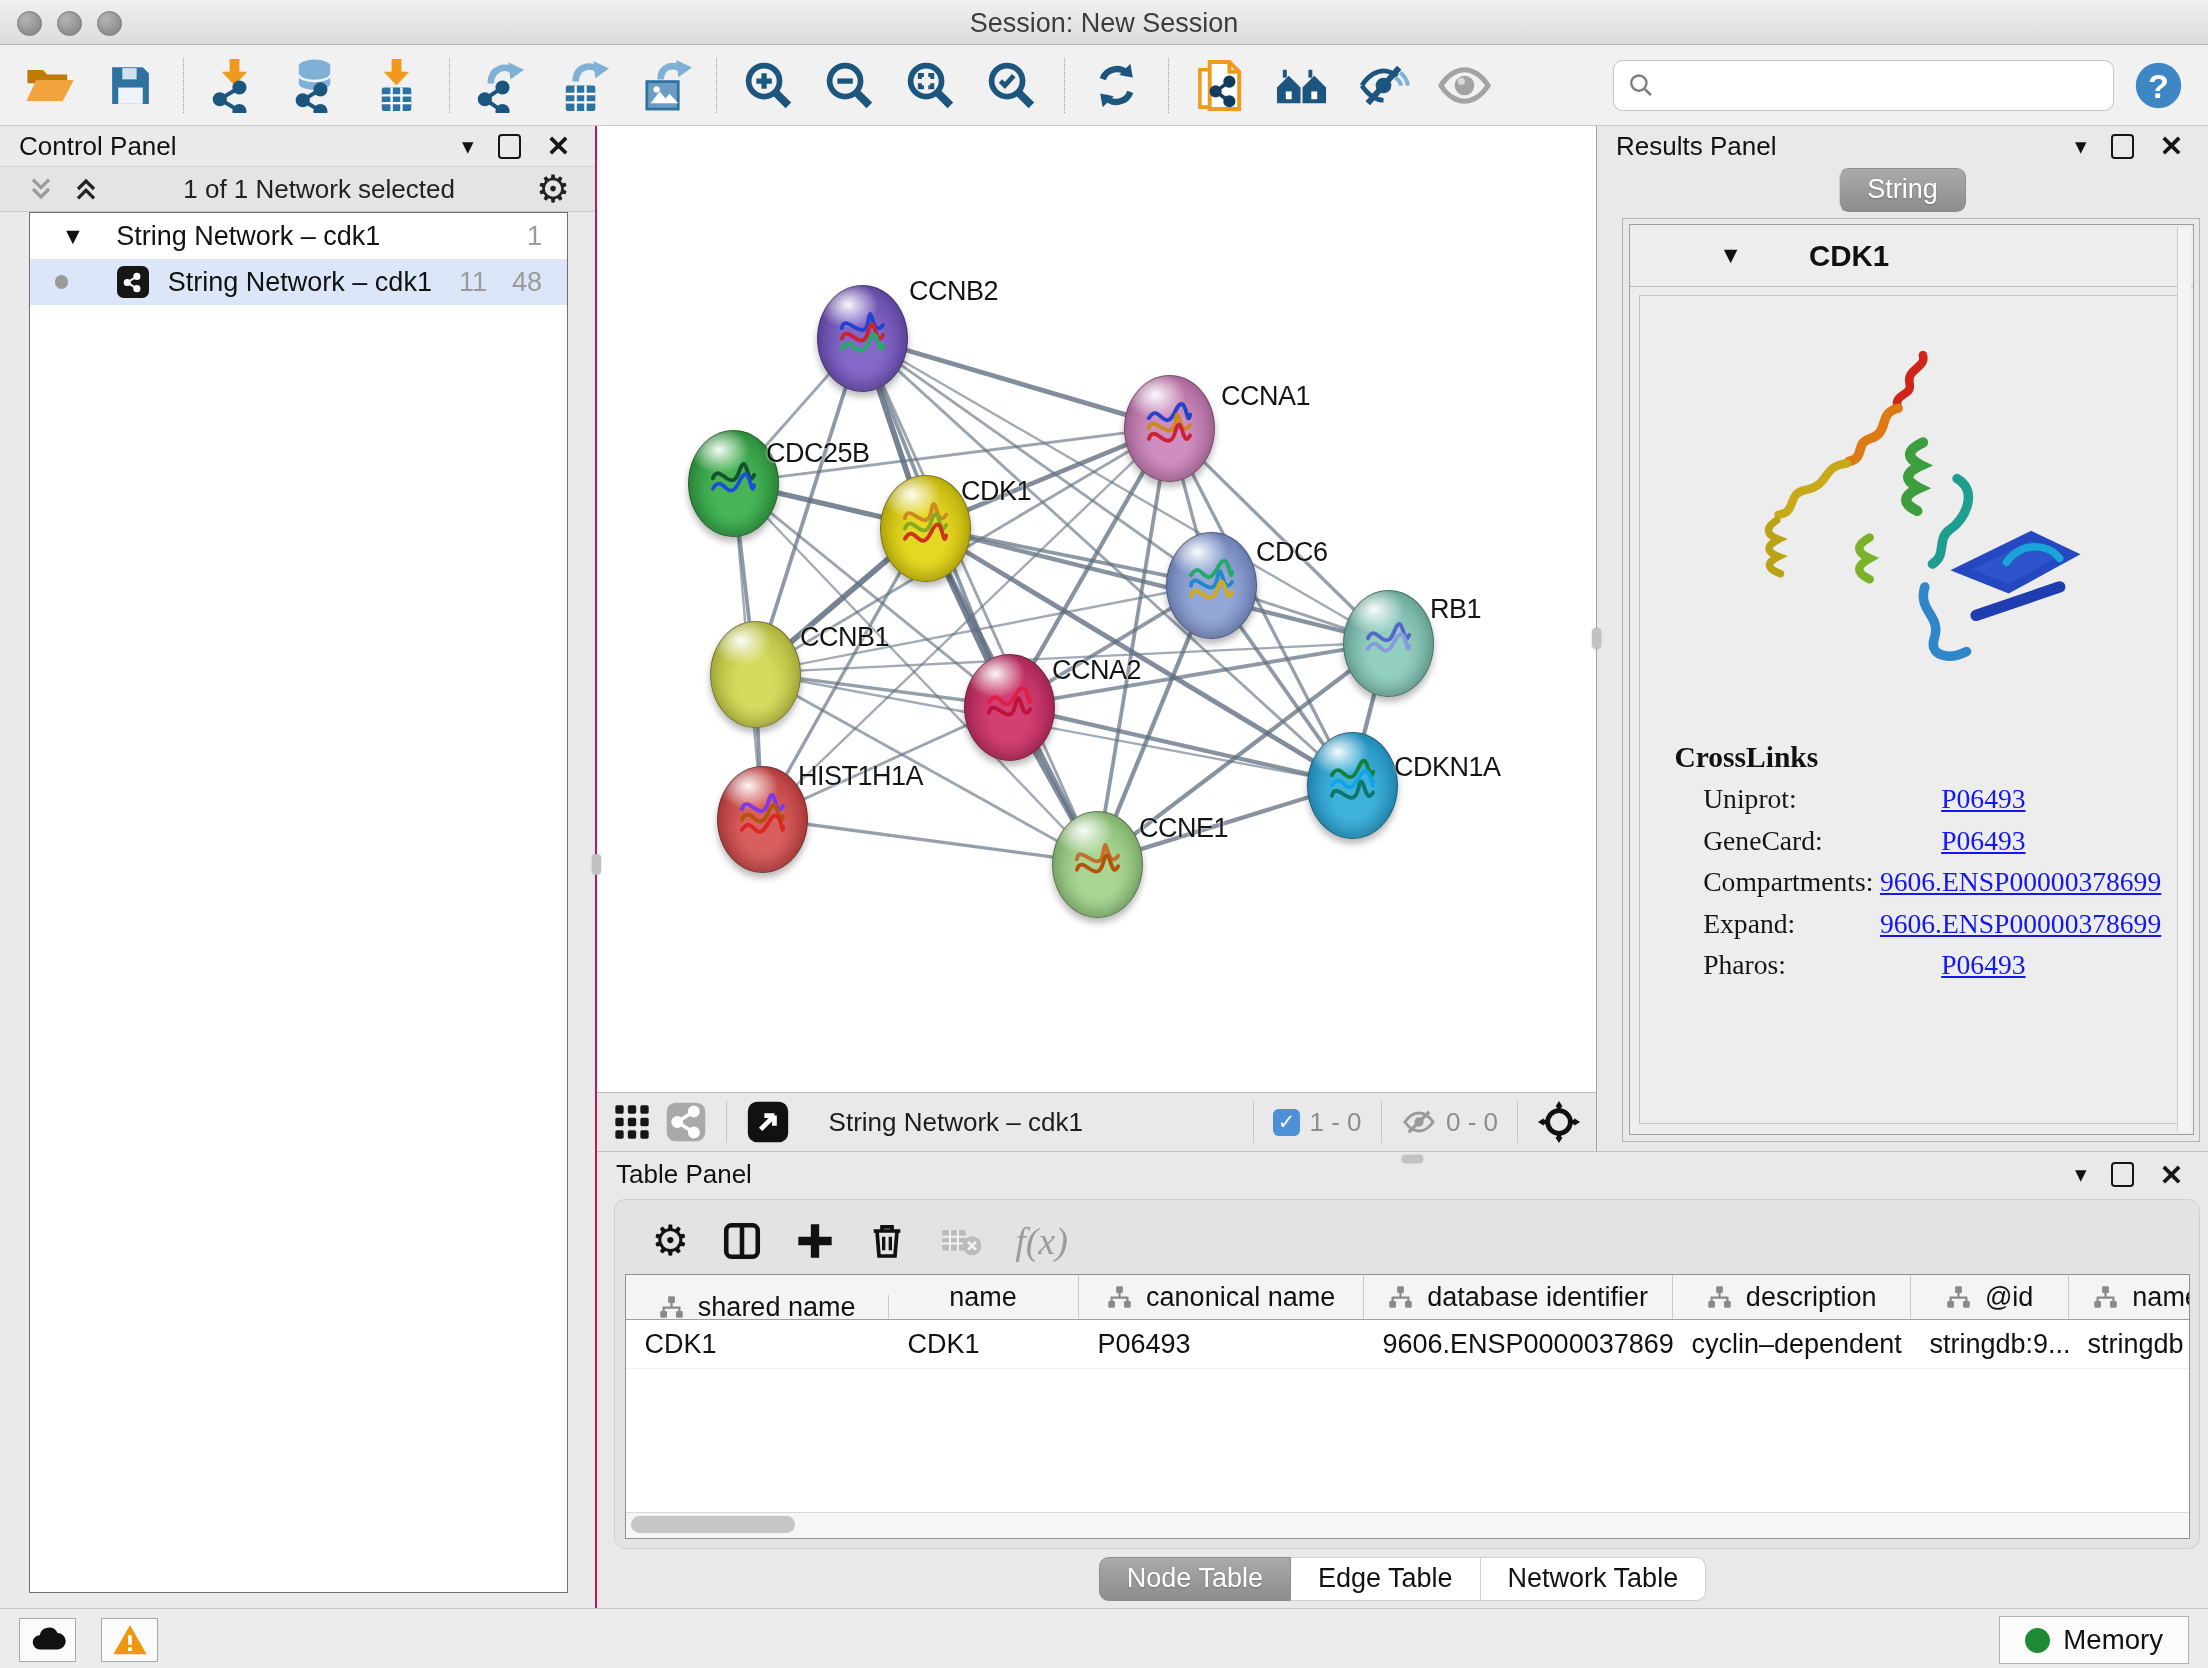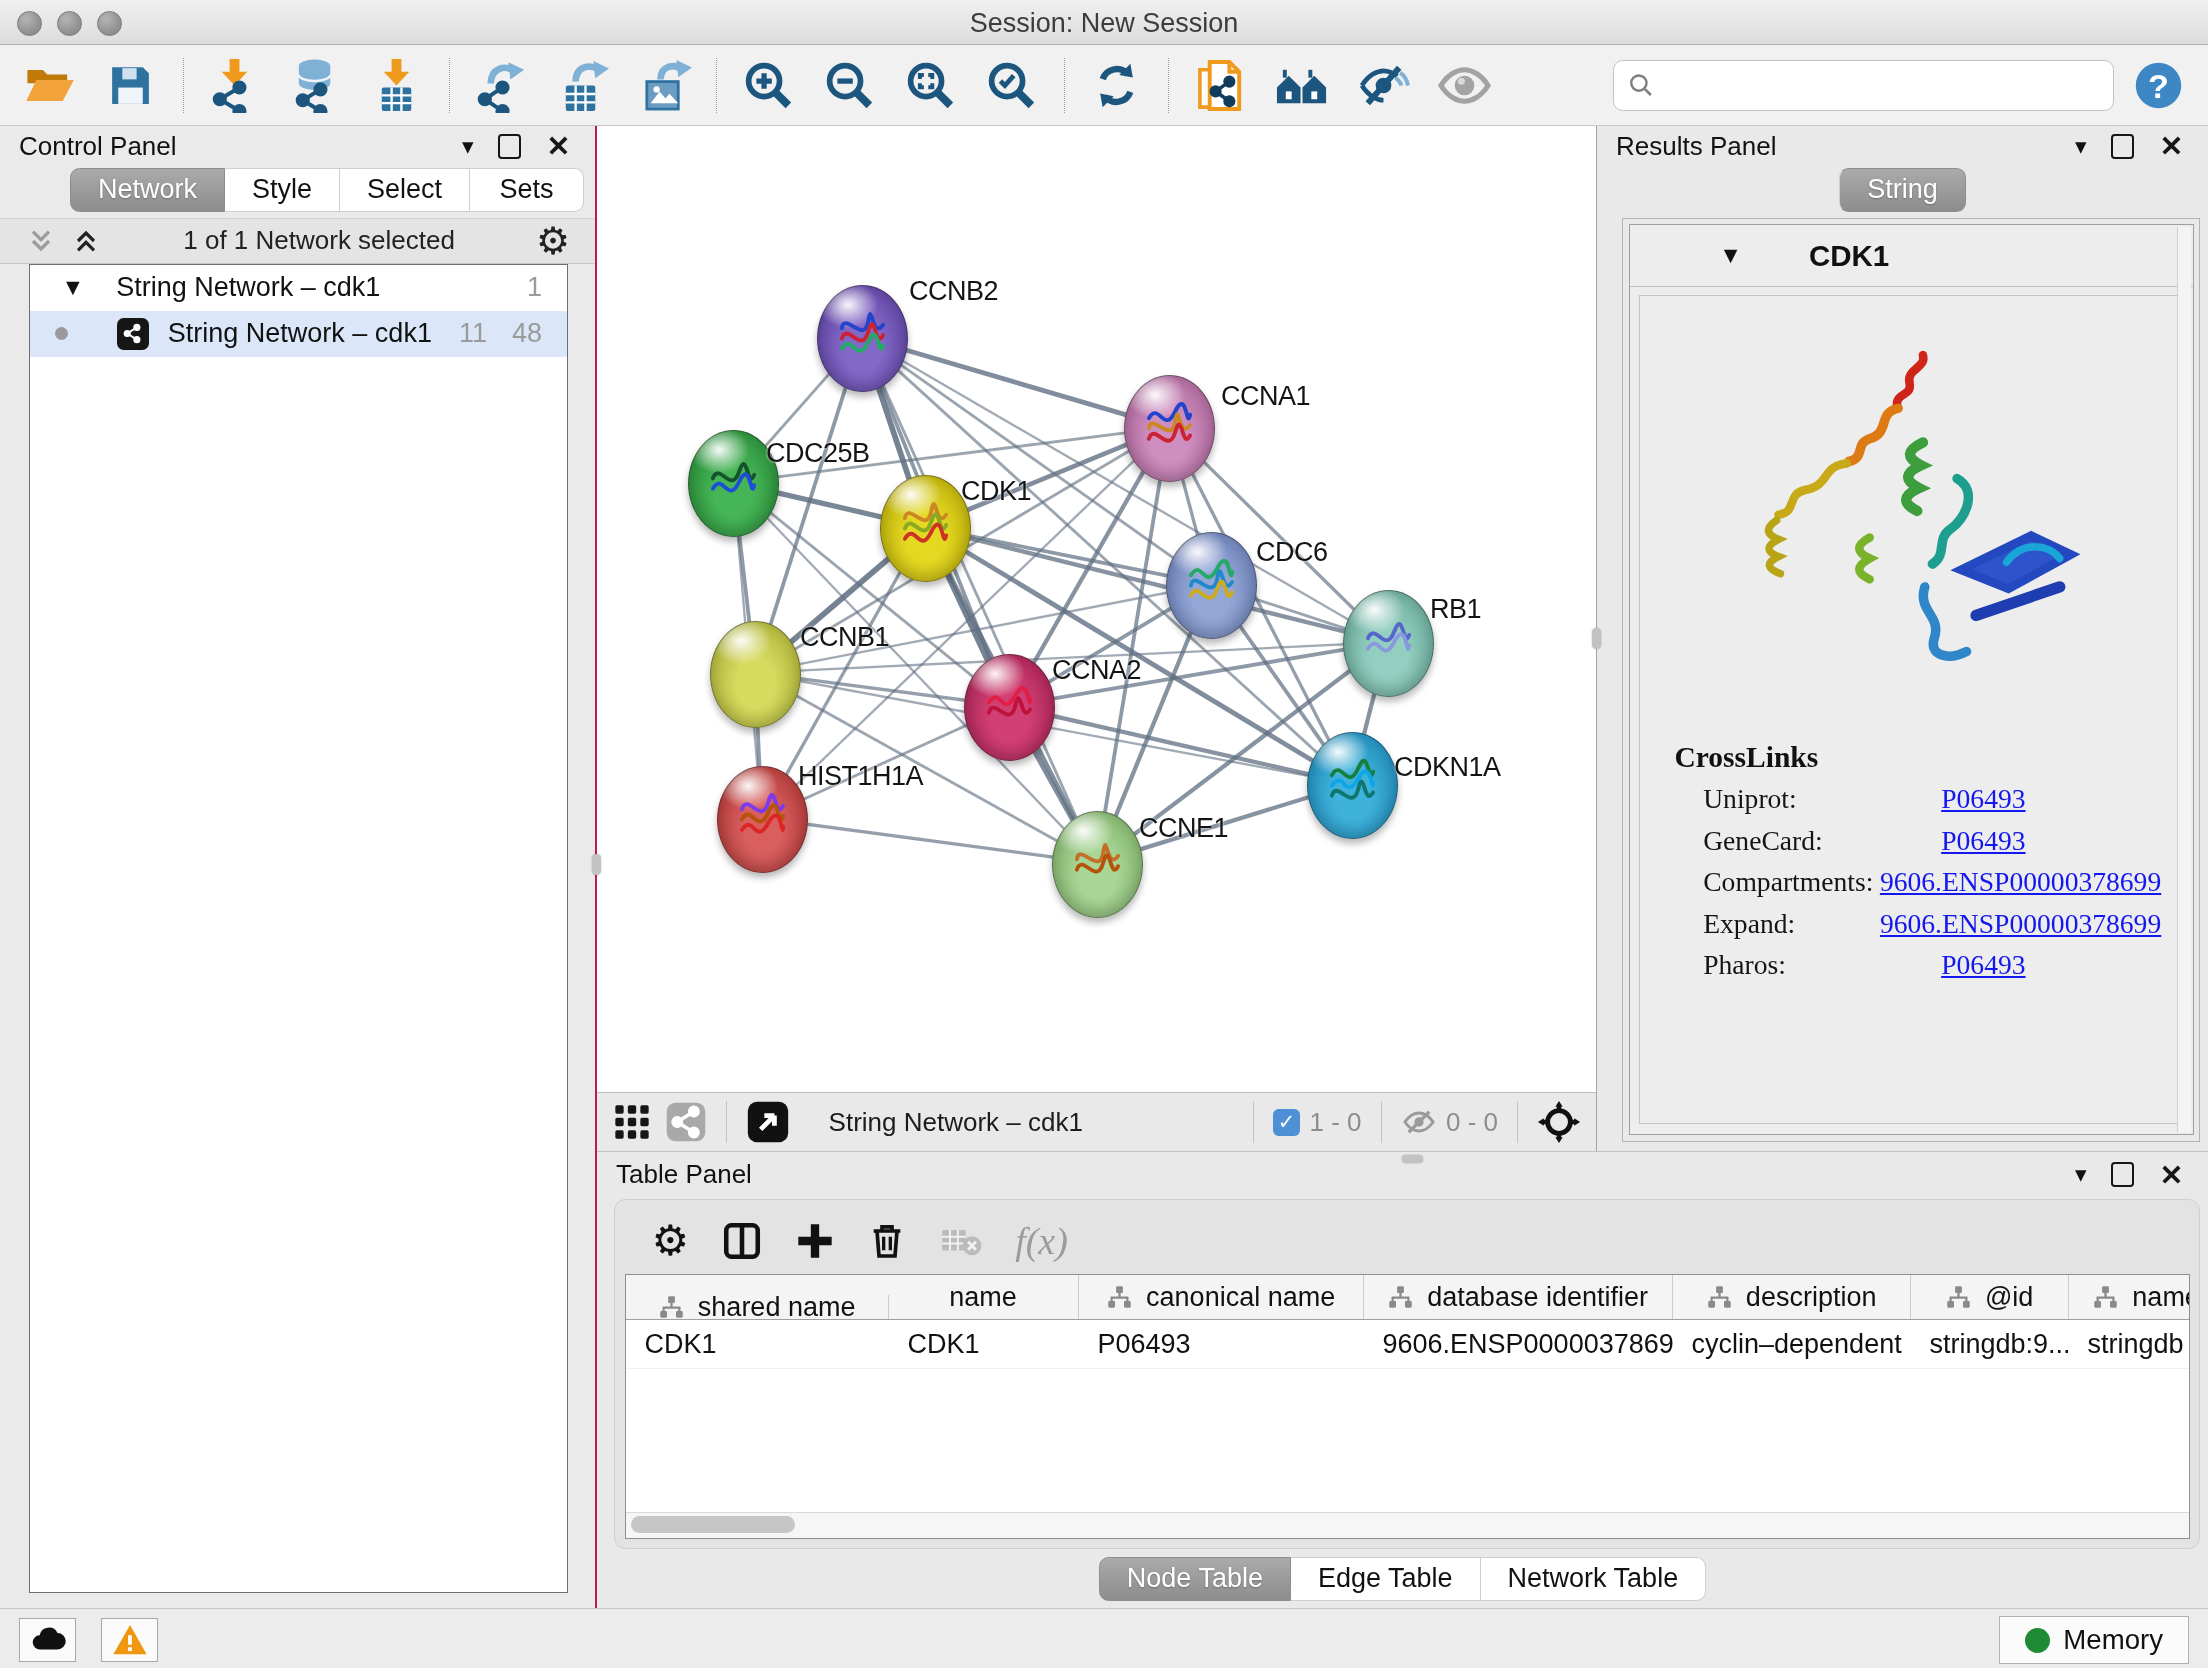--- a/index.html
+++ b/index.html
@@ -302,26 +302,20 @@
 
     <div class="control-panel">
       <div class="phead">
         <span>Control Panel</span>
         <span class="sp"></span>
         <span class="ph-ic">
           <span class="tri">▾</span>
           <span class="sq"></span>
           <span class="xx">✕</span>
         </span>
-      </div>
-      <div class="seg">
-        <div class="tab on">Network</div>
-        <div class="tab">Style</div>
-        <div class="tab">Select</div>
-        <div class="tab">Sets</div>
       </div>
       <div class="cp-strip">
         <svg width="32" height="32" viewBox="0 0 24 24">
             <path d="M6 5l6 6 6-6M6 12l6 6 6-6" stroke="#9b9b9b" stroke-width="2.4" fill="none"></path>
           </svg>
         <svg width="32" height="32" viewBox="0 0 24 24" style="margin-left:13.3px;">
             <path d="M6 19l6-6 6 6M6 12l6-6 6 6" stroke="#222" stroke-width="2.4" fill="none"></path>
           </svg>
         <span class="sp"></span>
         <span>1 of 1 Network selected</span>

